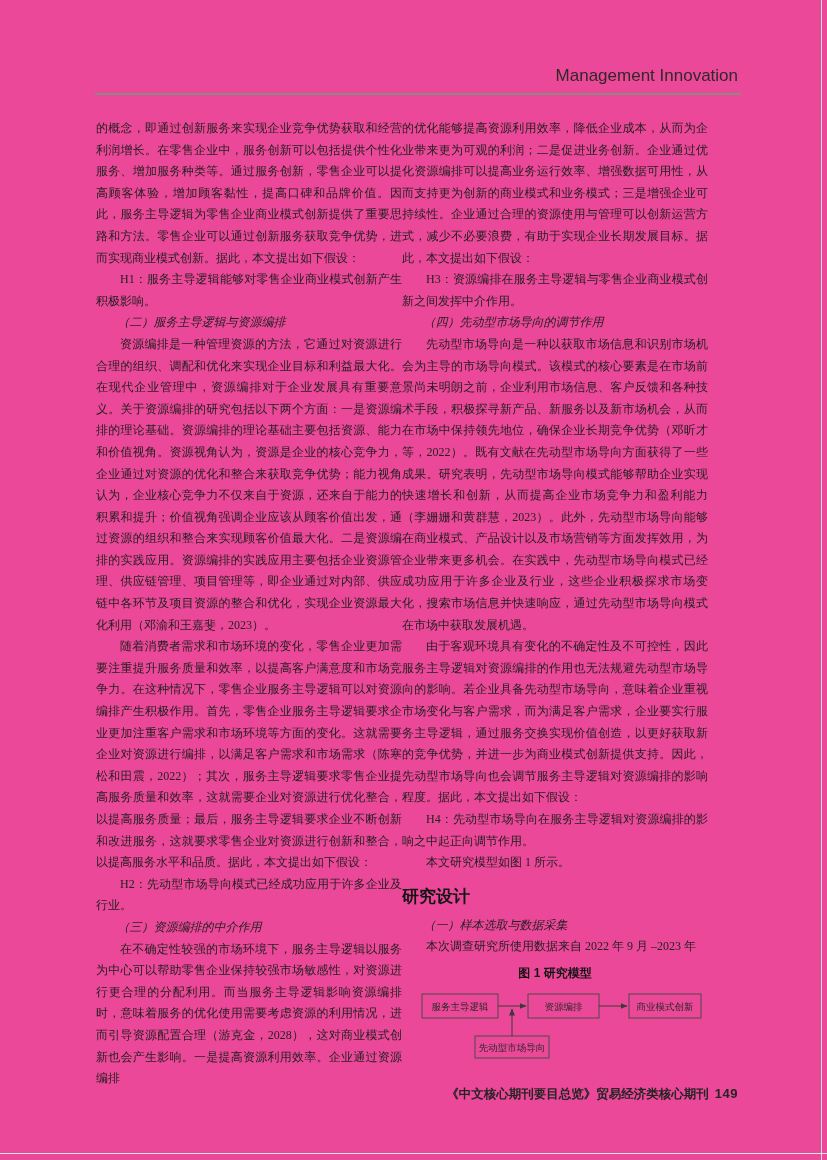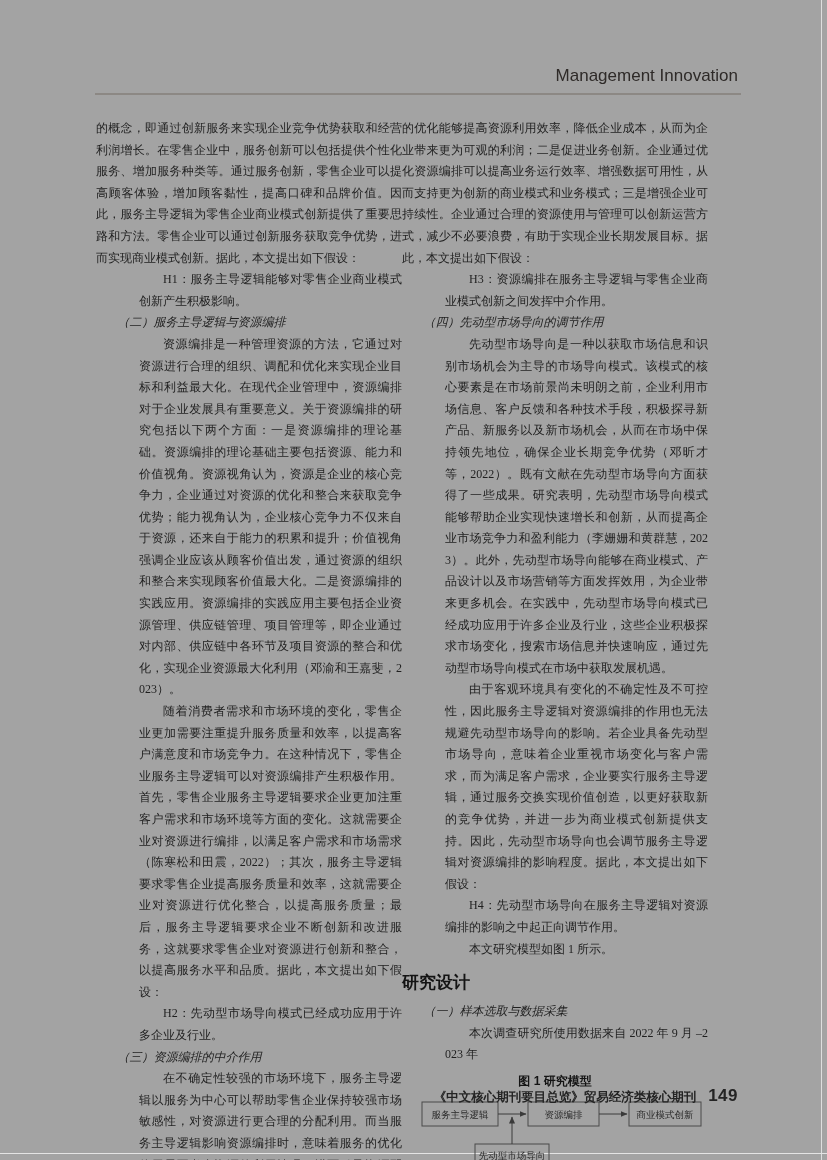--- a/index.html
+++ b/index.html
@@ -1,37 +1,37 @@
 <!DOCTYPE html>
 <html><head>
 <meta charset="utf-8">
 <style>
   html,body { margin:0; padding:0; background:#ffffff; }
   .page {
-    position:relative; width:827px; height:1160px; background:#a3a3a3;
+    position:relative; width:827px; height:1160px; background:#ec4899;
     font-family:"Liberation Serif", serif; color:#1f1f1f; overflow:hidden;
   }
   .scan-edge-right { position:absolute; top:0; right:5px; width:1px; height:100%; background:#dedede; }
   .scan-edge-bottom { position:absolute; left:0; bottom:6px; width:100%; height:1px; background:#e4e4e4; }
 
   .running-head {
     position:absolute; top:66px; left:96px; width:642px; text-align:right;
     font-family:"Liberation Sans", sans-serif; font-size:17px; color:#2e2a28;
   }
   .head-rule { position:absolute; top:93px; left:95px; width:646px; height:2px; background:#8c8884; }
 
   .columns { position:absolute; top:118px; left:96px; width:642px; display:flex; }
   .col { width:306px; }
 
   .col p {
     margin:0; font-size:12px; line-height:21.6px; text-align:justify;
     text-justify:inter-character; word-break:break-all; color:#1f1f1f;
   }
   p.cont    { text-indent:0; }
-  p.para    { text-indent:2em;margin-left:43px; }
+  p.para    { text-indent:2em; }
   p.subhead { text-indent:1.8em; font-style:italic; }
 
   .section-title {
     font-family:"Liberation Sans", sans-serif; font-weight:bold;
     font-size:17px; margin:11px 0 7px 0; color:#141414;
   }
 
   .figure-block { margin-top:7px; }
   .figure-caption {
     font-family:"Liberation Sans", sans-serif; font-weight:bold;
@@ -41,21 +41,21 @@
   .model-svg text {
     font-family:"Liberation Sans", sans-serif; font-size:9.5px; fill:#2a2a2a;
   }
   .model-svg rect { fill:none; stroke:#4a4a4a; stroke-width:1; }
   .model-svg line { stroke:#3a3a3a; stroke-width:1; }
 
   .footer {
     position:absolute; top:1086px; left:96px; width:642px; text-align:right;
     font-family:"Liberation Sans", sans-serif; font-weight:bold; font-size:12.5px; color:#242424;
   }
-  .footer .page-num { font-size:17px; margin-left:12px; letter-spacing:0.5px; }
+  .footer .page-num { font-size:13px; margin-left:6px; letter-spacing:0.5px; }
 </style>
 </head>
 <body>
 
 <div class="page">
   <div class="scan-edge-right"></div>
   <div class="scan-edge-bottom"></div>
 
   <div class="running-head">Management Innovation</div>
   <div class="head-rule"></div>

